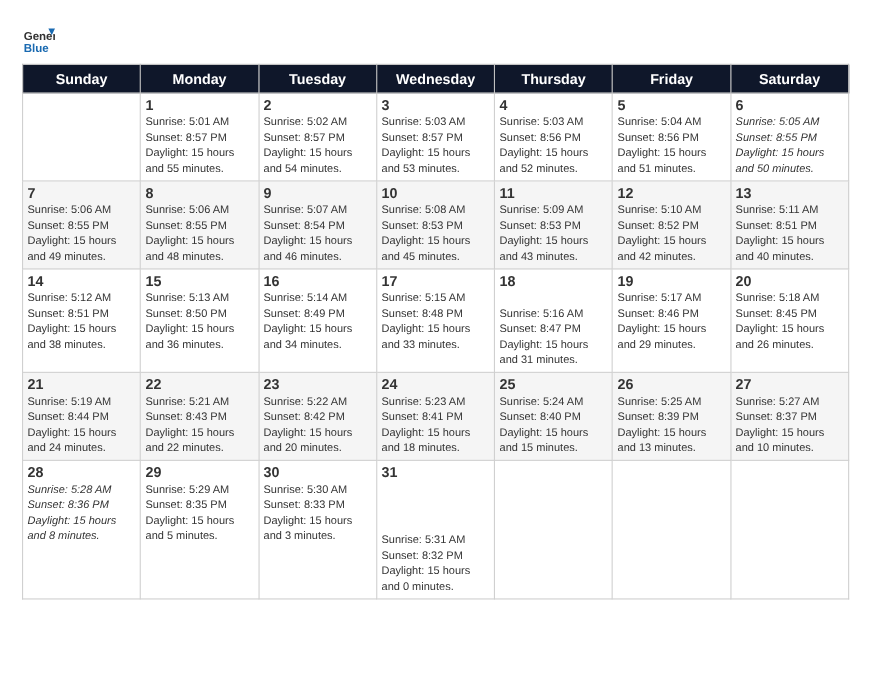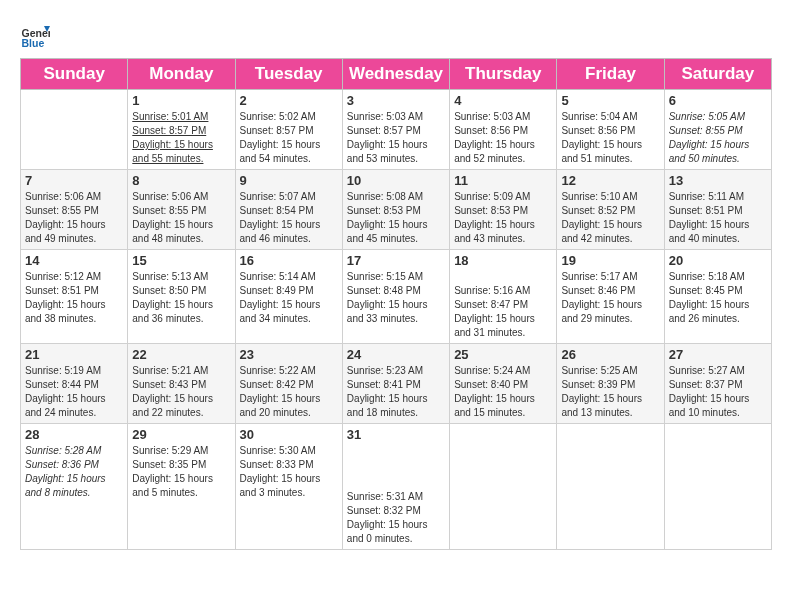--- a/index.html
+++ b/index.html
@@ -36,23 +36,23 @@
       font-size: 14px;
       color: #333;
       margin-bottom: 8px;
       font-weight: normal;
     }
     .calendar {
       width: 100%;
       border-collapse: collapse;
     }
     .calendar th {
-      background-color: #ec4899;
+      background-color: #0f172a;
       color: #fff;
-      font-size: 17px;
+      font-size: 13px;
       font-weight: bold;
       text-align: center;
       padding: 5px 3px;
       border: 1px solid #c0c0c0;
     }
     .calendar td {
       vertical-align: top;
       border: 1px solid #d0d0d0;
       padding: 3px 4px;
       width: 107px;
@@ -105,21 +105,21 @@
         <th>Thursday</th>
         <th>Friday</th>
         <th>Saturday</th>
       </tr>
   </thead>
   <tbody id="calendar-body">
   <tr>
         <td class="empty-cell"></td>
         <td>
           <span class="day-number">1</span>
-          <div class="day-info" style="white-space: pre-line; text-decoration: underline;">Sunrise: 5:01 AM
+          <div class="day-info" style="white-space: pre-line;">Sunrise: 5:01 AM
 Sunset: 8:57 PM
 Daylight: 15 hours
 and 55 minutes.</div>
         </td>
         <td>
           <span class="day-number">2</span>
           <div class="day-info" style="white-space: pre-line;">Sunrise: 5:02 AM
 Sunset: 8:57 PM
 Daylight: 15 hours
 and 54 minutes.</div>

